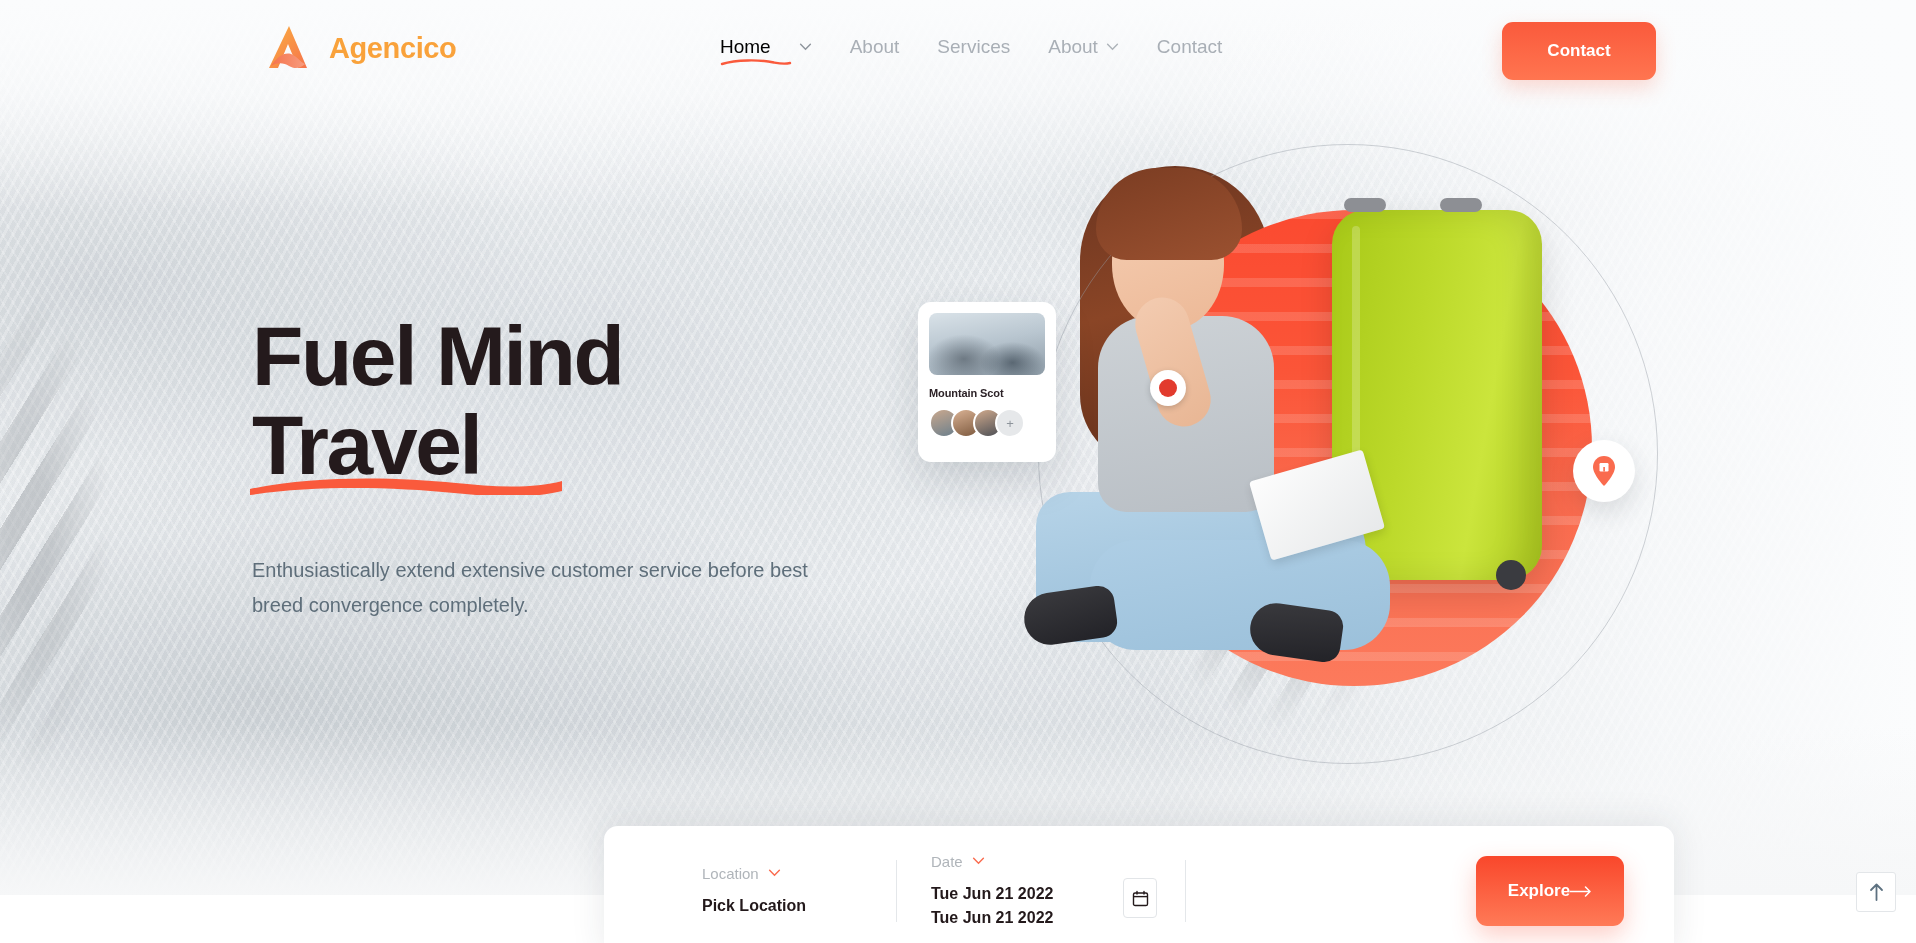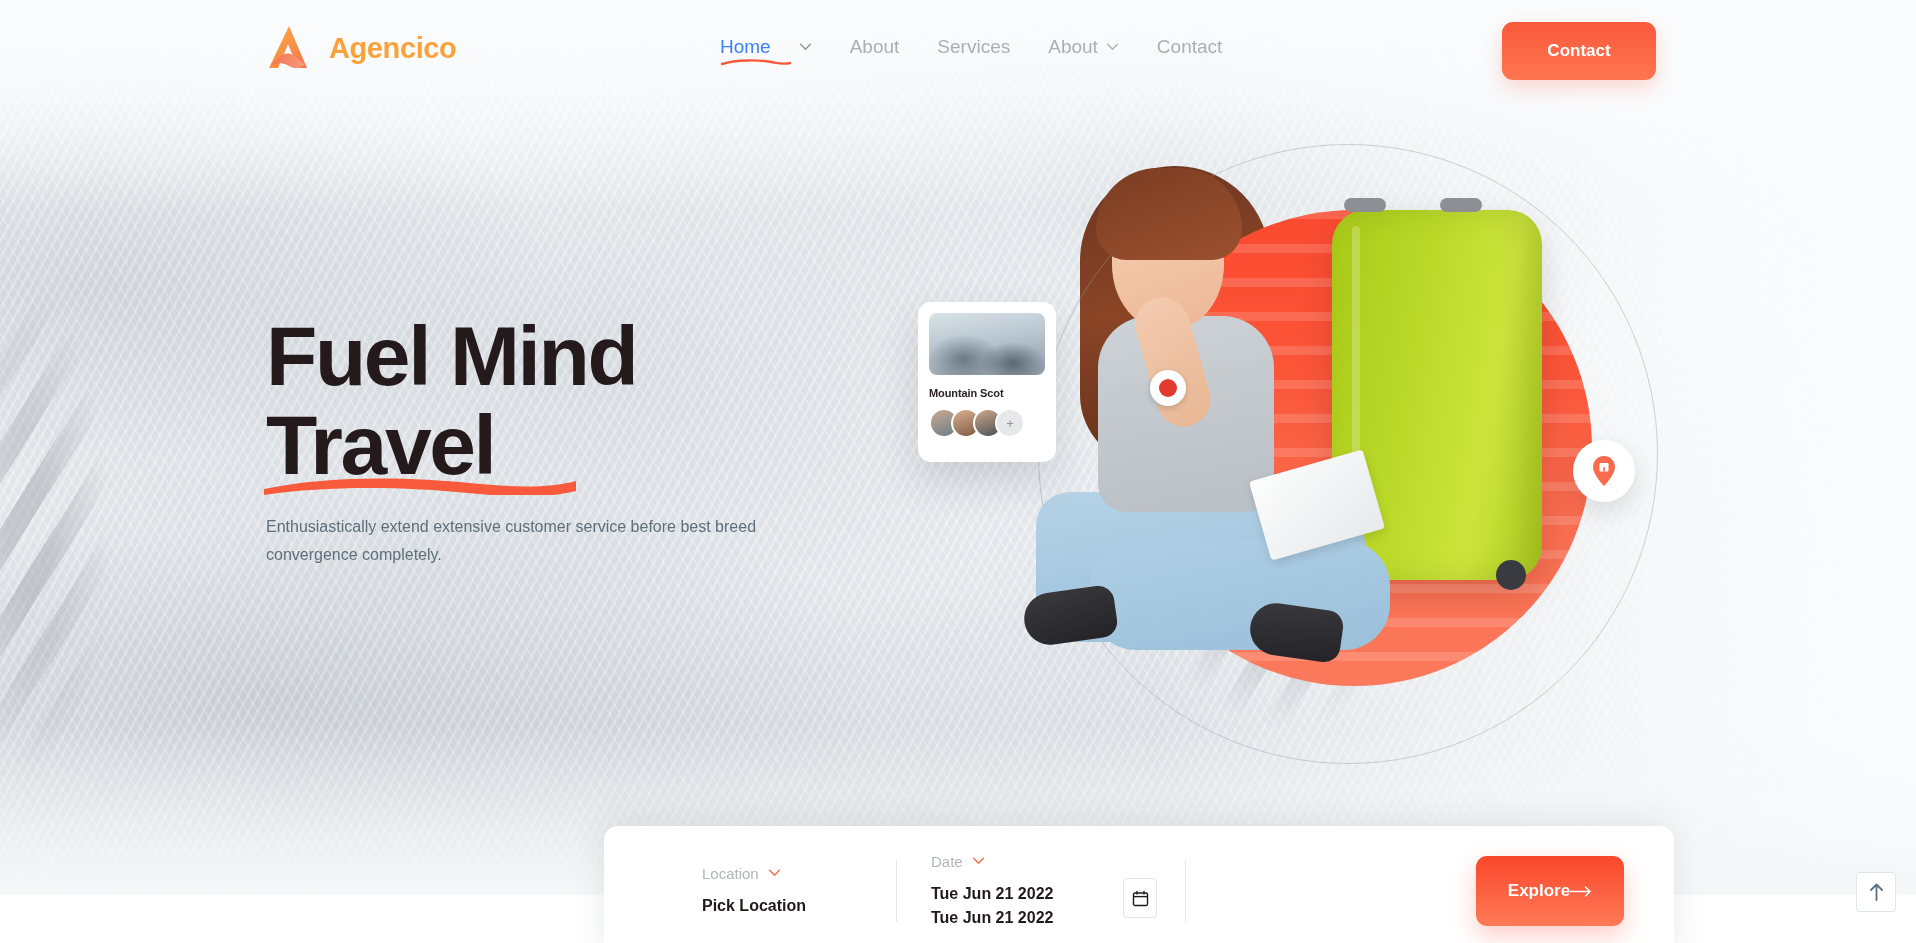--- a/index.html
+++ b/index.html
@@ -77,43 +77,43 @@
   .logo-wrap { position:absolute; left:260px; top:20px; display:flex; align-items:center; gap:13px; }
   .logo-mark { width:56px; height:56px; }
   .logo-text { font-size:29px; font-weight:700; color:#f9a23b; letter-spacing:-.4px; }
 
   .nav { position:absolute; left:720px; top:36px; display:flex; align-items:center; gap:38px; }
   .nav-item {
     display:flex; align-items:center; gap:8px;
     font-size:19px; color:#a9afb6; font-weight:400; cursor:pointer;
     position:relative; padding-bottom:5px;
   }
-  .nav-item.active { color:#3b82f6; font-weight:500;gap:28px; }
+  .nav-item.active { color:#000000; font-weight:500;gap:28px; }
   .nav-underline { position:absolute; left:0; bottom:-3px; width:72px; height:8px; }
   .chev { width:13px; height:8px; flex:0 0 auto; }
 
   .btn-contact {
     position:absolute; right:260px; top:22px;
     width:154px; height:58px; border-radius:11px; border:none;
     background:linear-gradient(180deg,#fa5a3c 0%,#ff7550 100%);
     color:#fff; font-size:17px; font-weight:700; cursor:pointer;
     font-family:"Liberation Sans", sans-serif;
     box-shadow:0 8px 20px rgba(250,90,60,.22);
   }
 
   
-  .hero-copy { position:absolute; left:266px; top:316px; z-index:20; width:600px; }
+  .hero-copy { position:absolute; left:252px; top:316px; z-index:20; width:600px; }
   .hero-title {
     font-size:84px; line-height:.96; font-weight:800; color:#241a1c;
     letter-spacing:-2.4px;
   }
   .title-line2 { position:relative; display:inline-block; margin-top:8px; }
   .brush { position:absolute; left:-6px; bottom:-10px; width:320px; height:26px; }
   .hero-sub {
-    margin-top:28px; font-size:16px; line-height:1.75; color:#5e6e7a; max-width:560px;
+    margin-top:68px; font-size:20px; line-height:1.75; color:#5e6e7a; max-width:560px;
   }
 
   
   .comp { position:absolute; left:940px; top:120px; width:700px; height:680px; z-index:15; }
   .ring {
     position:absolute; left:98px; top:24px; width:620px; height:620px;
     border-radius:50%; border:1px solid rgba(150,158,166,.45);
   }
   .orange-circle {
     position:absolute; left:176px; top:90px; width:476px; height:476px; border-radius:50%;

